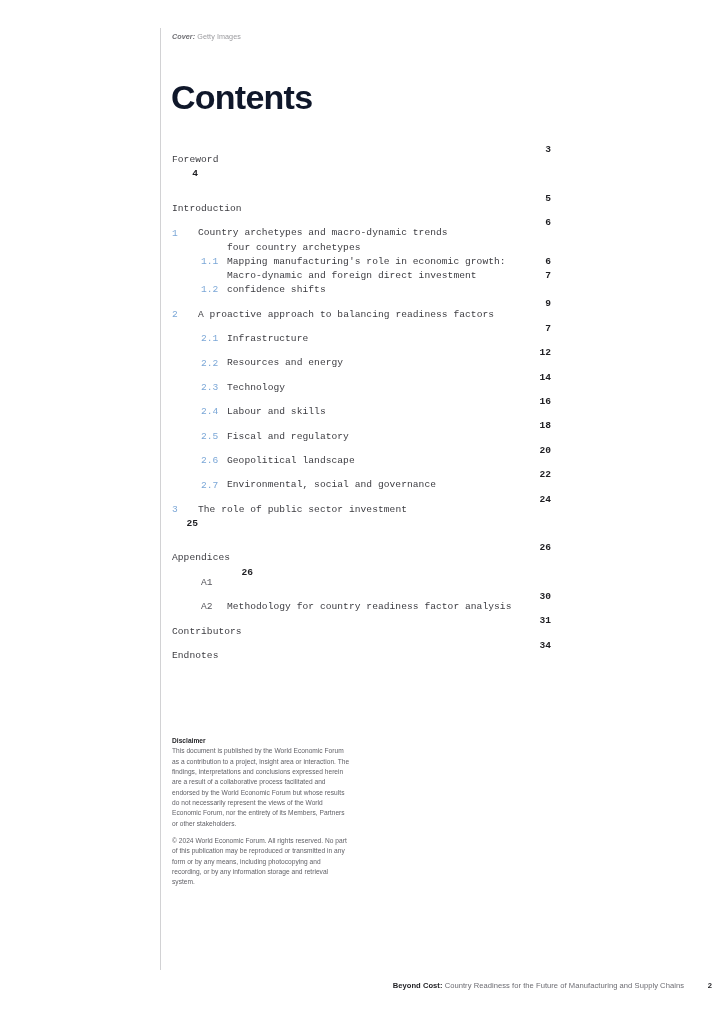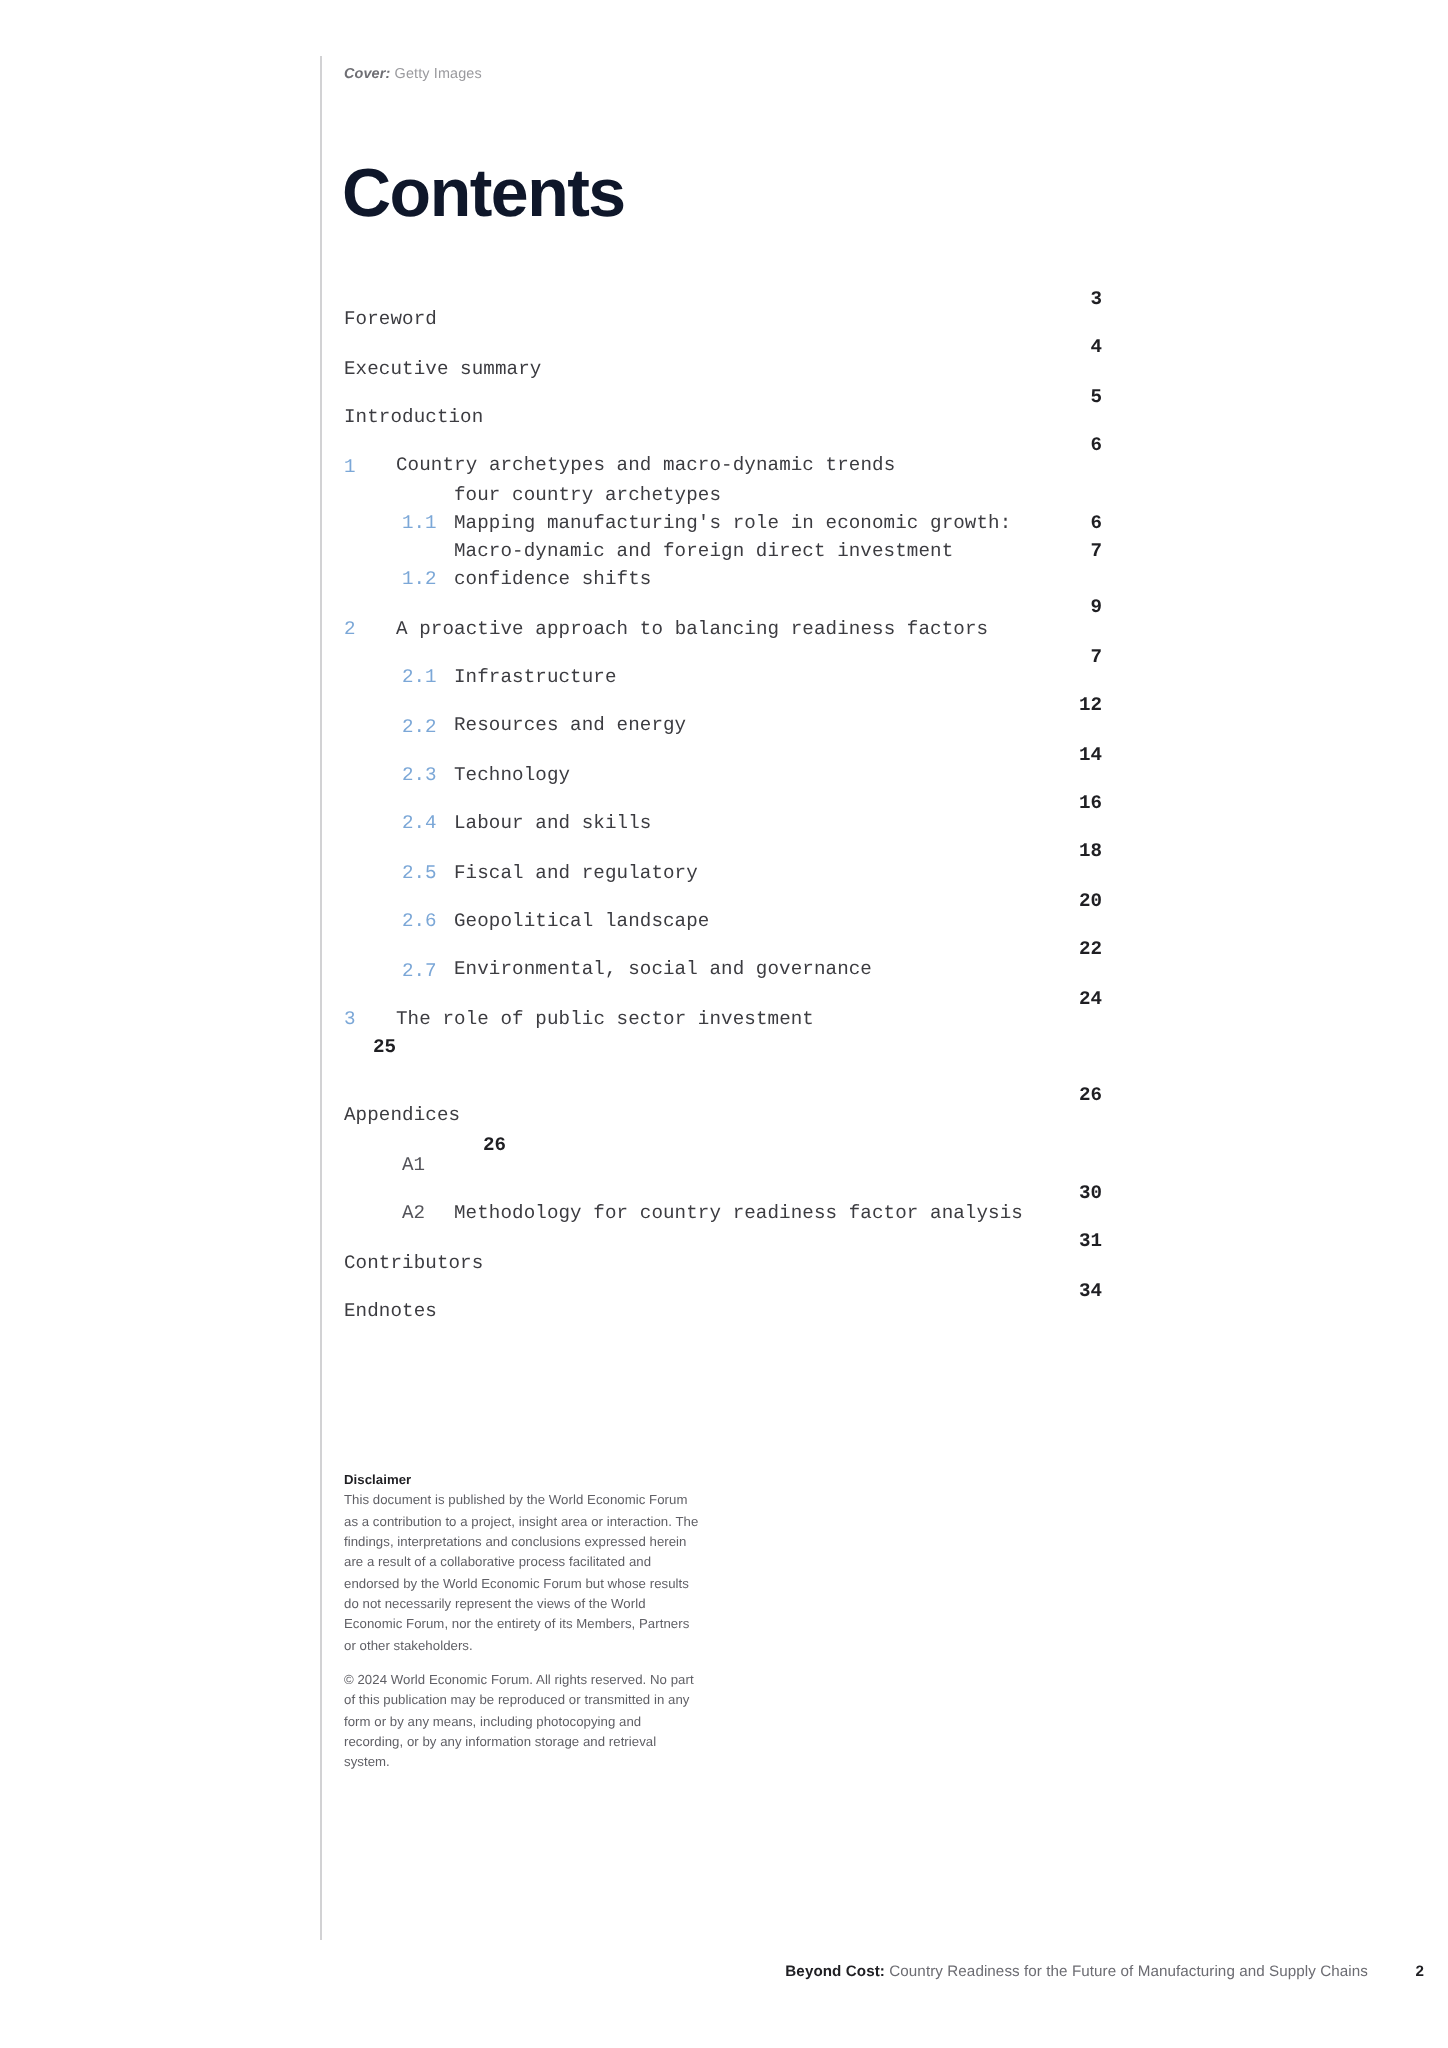--- a/index.html
+++ b/index.html
@@ -177,21 +177,20 @@
   <div class="page-title">Contents</div>
 
   <div class="toc" id="toc">
       <div class="toc-row lvl1 single">
         <div class="toc-num empty"></div>
         <div class="toc-label">Foreword</div>
         <div class="toc-page">3</div>
       </div>
       <div class="toc-row lvl1 single">
         <div class="toc-num empty"></div>
-        <div class="toc-label">Executive summary</div>
         <div class="toc-page">4</div>
       </div>
       <div class="toc-row lvl1 single">
         <div class="toc-num empty"></div>
         <div class="toc-label">Introduction</div>
         <div class="toc-page">5</div>
       </div>
       <div class="toc-row lvl1 single">
         <div class="toc-num">1</div>
         <div class="toc-label">Country archetypes and macro-dynamic trends</div>

